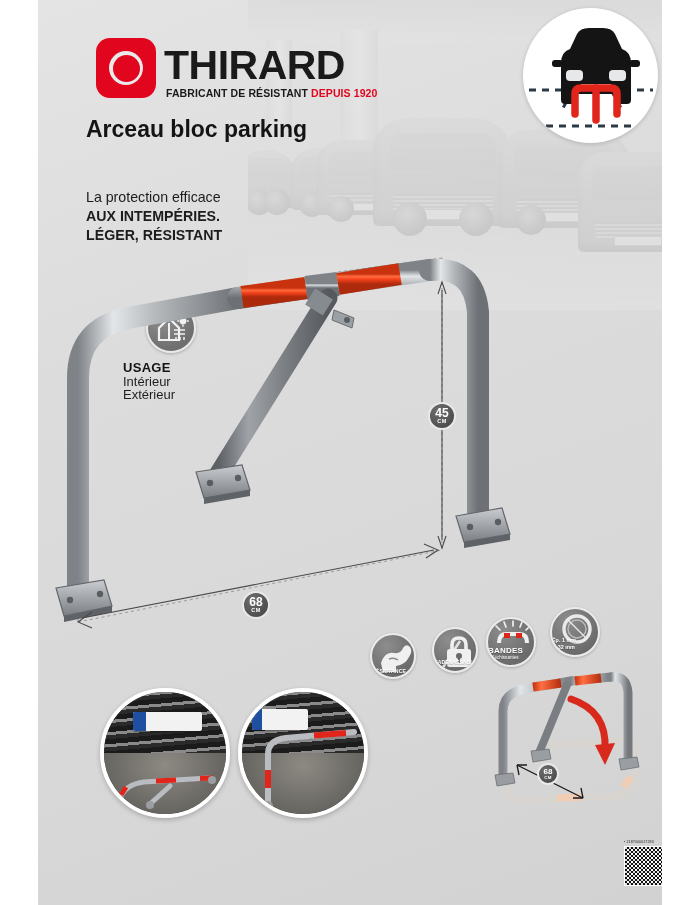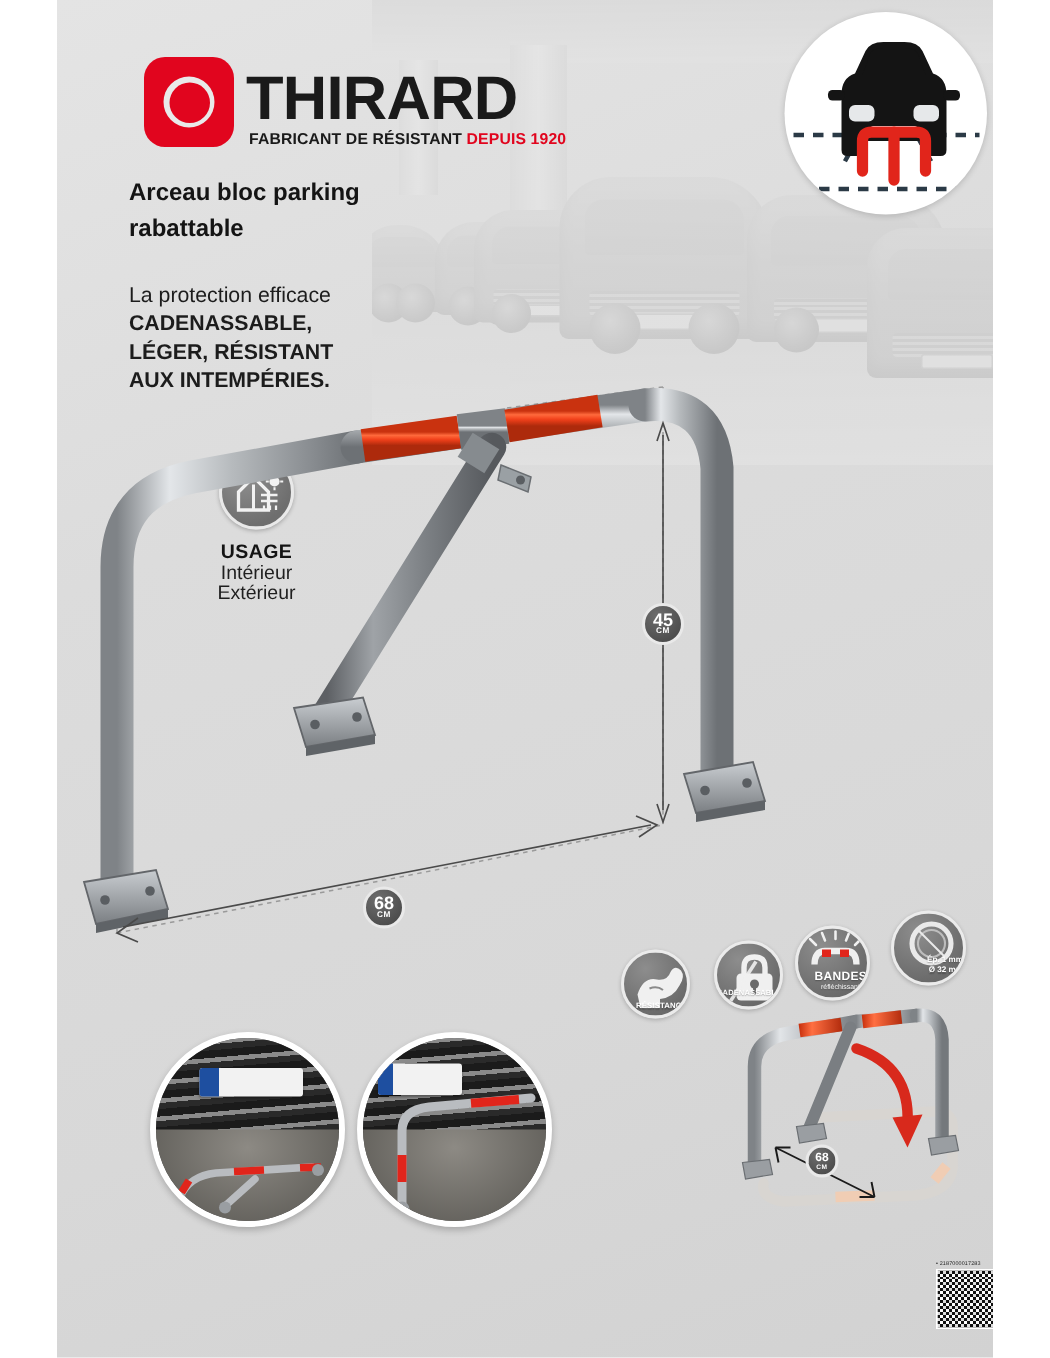--- a/index.html
+++ b/index.html
@@ -75,30 +75,30 @@
   .logo-tag {
     position:absolute; left:70px; top:49px;
     font-size:10.5px; font-weight:bold; letter-spacing:.1px; color:#1a1a1a;
     white-space:nowrap;
   }
   .logo-tag .since { color:#e1051e; }
 
   
   .title {
     position:absolute; left:48px; top:117px; width:330px;
-    font-size:16px; font-weight:bold; line-height:24px; color:#141414;
+    font-size:23px; font-weight:bold; line-height:24px; color:#141414;
   }
   .subtitle {
     position:absolute; left:48px; top:188px; width:300px;
     font-size:14.2px; line-height:19px; color:#1c1c1c;
   }
   .subtitle .caps { font-weight:bold; }
 
   
-  .usage { position:absolute; left:85px; top:303px; width:96px; text-align:center; }
+  .usage { position:absolute; left:85px; top:303px; width:96px; }
   .usage .circ {
     width:50px; height:50px; margin:0 auto; border-radius:50%;
     background: radial-gradient(circle at 34% 28%, #8f8f8f, #6e6e6e 72%);
     border:2px solid #e9e9e9; box-shadow:0 1px 3px rgba(0,0,0,.25);
     position:relative;
   }
   .usage .circ svg { position:absolute; left:8px; top:8px; }
   .usage .label { margin-top:7px; font-size:13px; font-weight:bold; color:#141414; letter-spacing:.3px; }
   .usage .sub { font-size:13px; line-height:13px; color:#1f1f1f; }
 
@@ -122,21 +122,21 @@
     line-height:1;
   }
   .dim .n { font-size:12px; font-weight:bold; }
   .dim .u { font-size:5.5px; font-weight:bold; letter-spacing:.4px; }
 
   
   .feat {
     position:absolute; border-radius:50%;
     background: radial-gradient(circle at 34% 26%, #8d8d8d, #6a6a6a 75%);
     border:2px solid #ebebeb; box-shadow:0 1px 3px rgba(0,0,0,.22);
-    color:#fff; text-align:right; overflow:hidden;margin-left:44px;
+    color:#fff; text-align:left; overflow:hidden;
   }
   .feat .ftxt {
     position:absolute; left:0; width:100%; font-weight:bold;
     text-shadow:0 1px 1px rgba(0,0,0,.3);
   }
 
   
   .photo-circ {
     position:absolute; border-radius:50%; overflow:hidden;
     border:4px solid #ffffff; box-shadow:0 2px 5px rgba(0,0,0,.22);
@@ -226,28 +226,26 @@
         <div class="dot"></div>
     </div>
     <div class="logo-name">THIRARD</div>
     <div class="logo-tag">
       <span>FABRICANT DE RÉSISTANT </span><span class="since">DEPUIS 1920</span>
     </div>
   </div>
 
   <div class="title">
     <div>Arceau bloc parking</div>
-    <div>rabattable</div>
   </div>
 
   <div class="subtitle">
     <div>La protection efficace</div>
-    <div class="caps">CADENASSABLE,</div>
+    <div class="caps">AUX INTEMPÉRIES.</div>
     <div class="caps">LÉGER, RÉSISTANT</div>
-    <div class="caps">AUX INTEMPÉRIES.</div>
   </div>
 
   <div class="usage">
     <div class="circ">
       <svg width="34" height="34" viewBox="0 0 34 34">
         <path d="M3 15 L13 5 L23 15 L23 27 L3 27 Z" fill="none" stroke="#f2f2f2" stroke-width="2.2"></path>
         <path d="M13 10 L13 27" stroke="#f2f2f2" stroke-width="2"></path>
         <circle cx="27" cy="8" r="3.4" fill="#f2f2f2"></circle>
         <path d="M27 2.2 v2 M27 13.8 v-2 M21.2 8 h2 M32.8 8 h-2" stroke="#f2f2f2" stroke-width="1.4"></path>
         <path d="M18 17 h11 M18 21 h11" stroke="#f2f2f2" stroke-width="1.6"></path>

